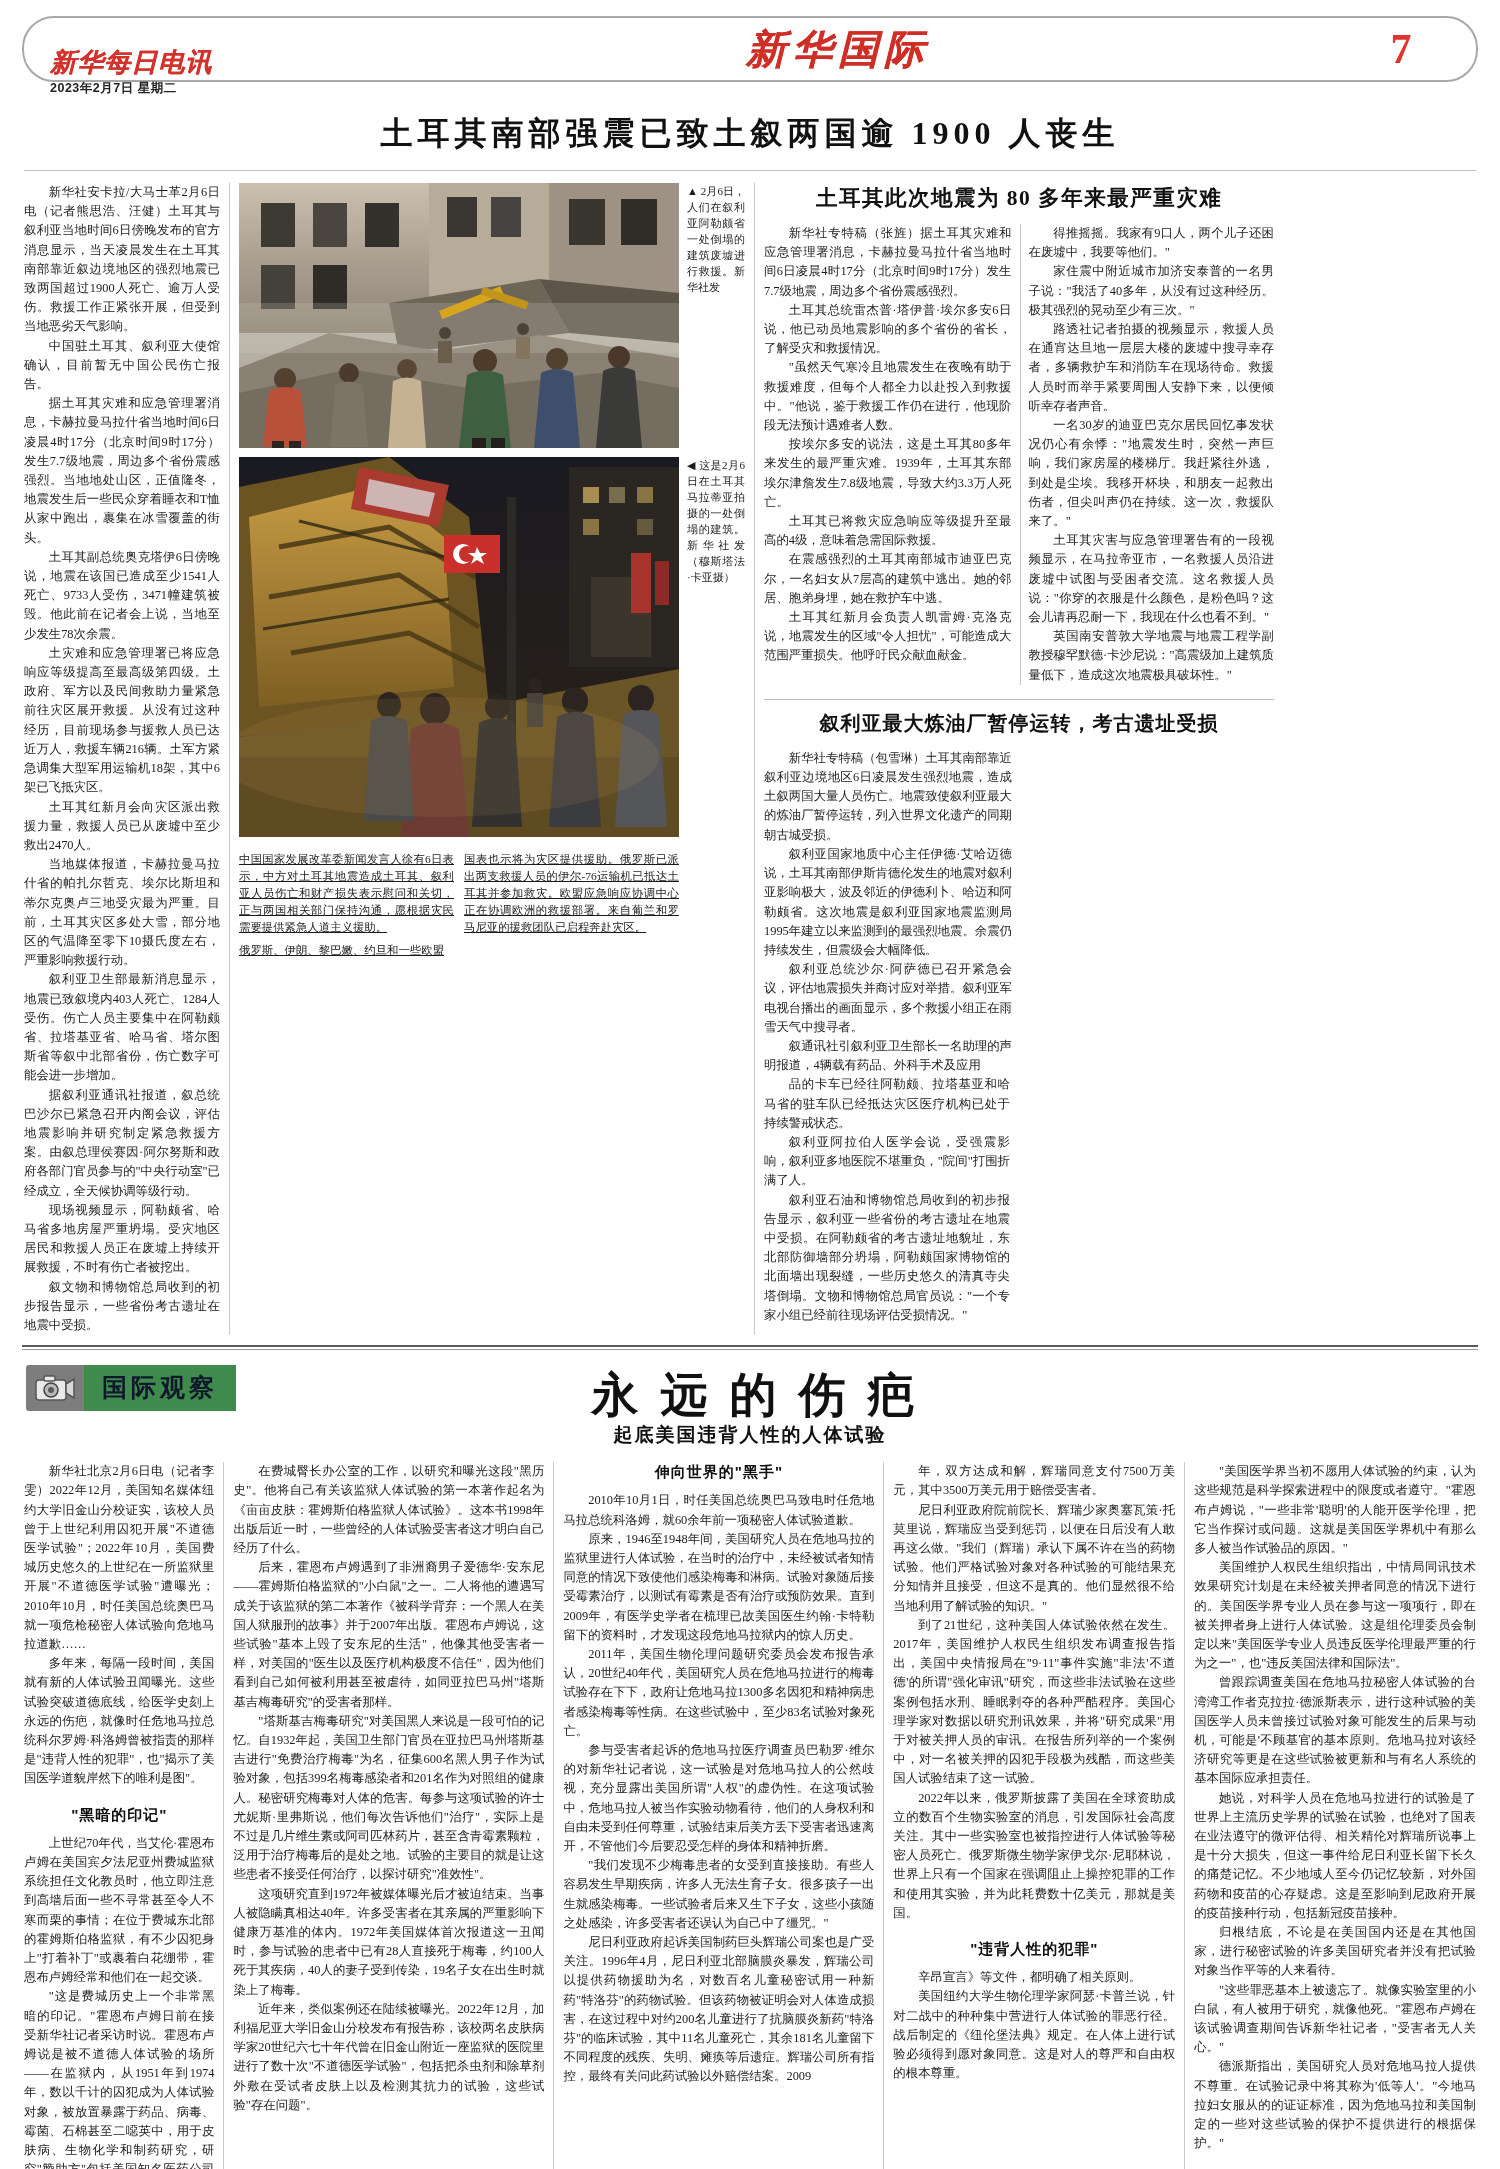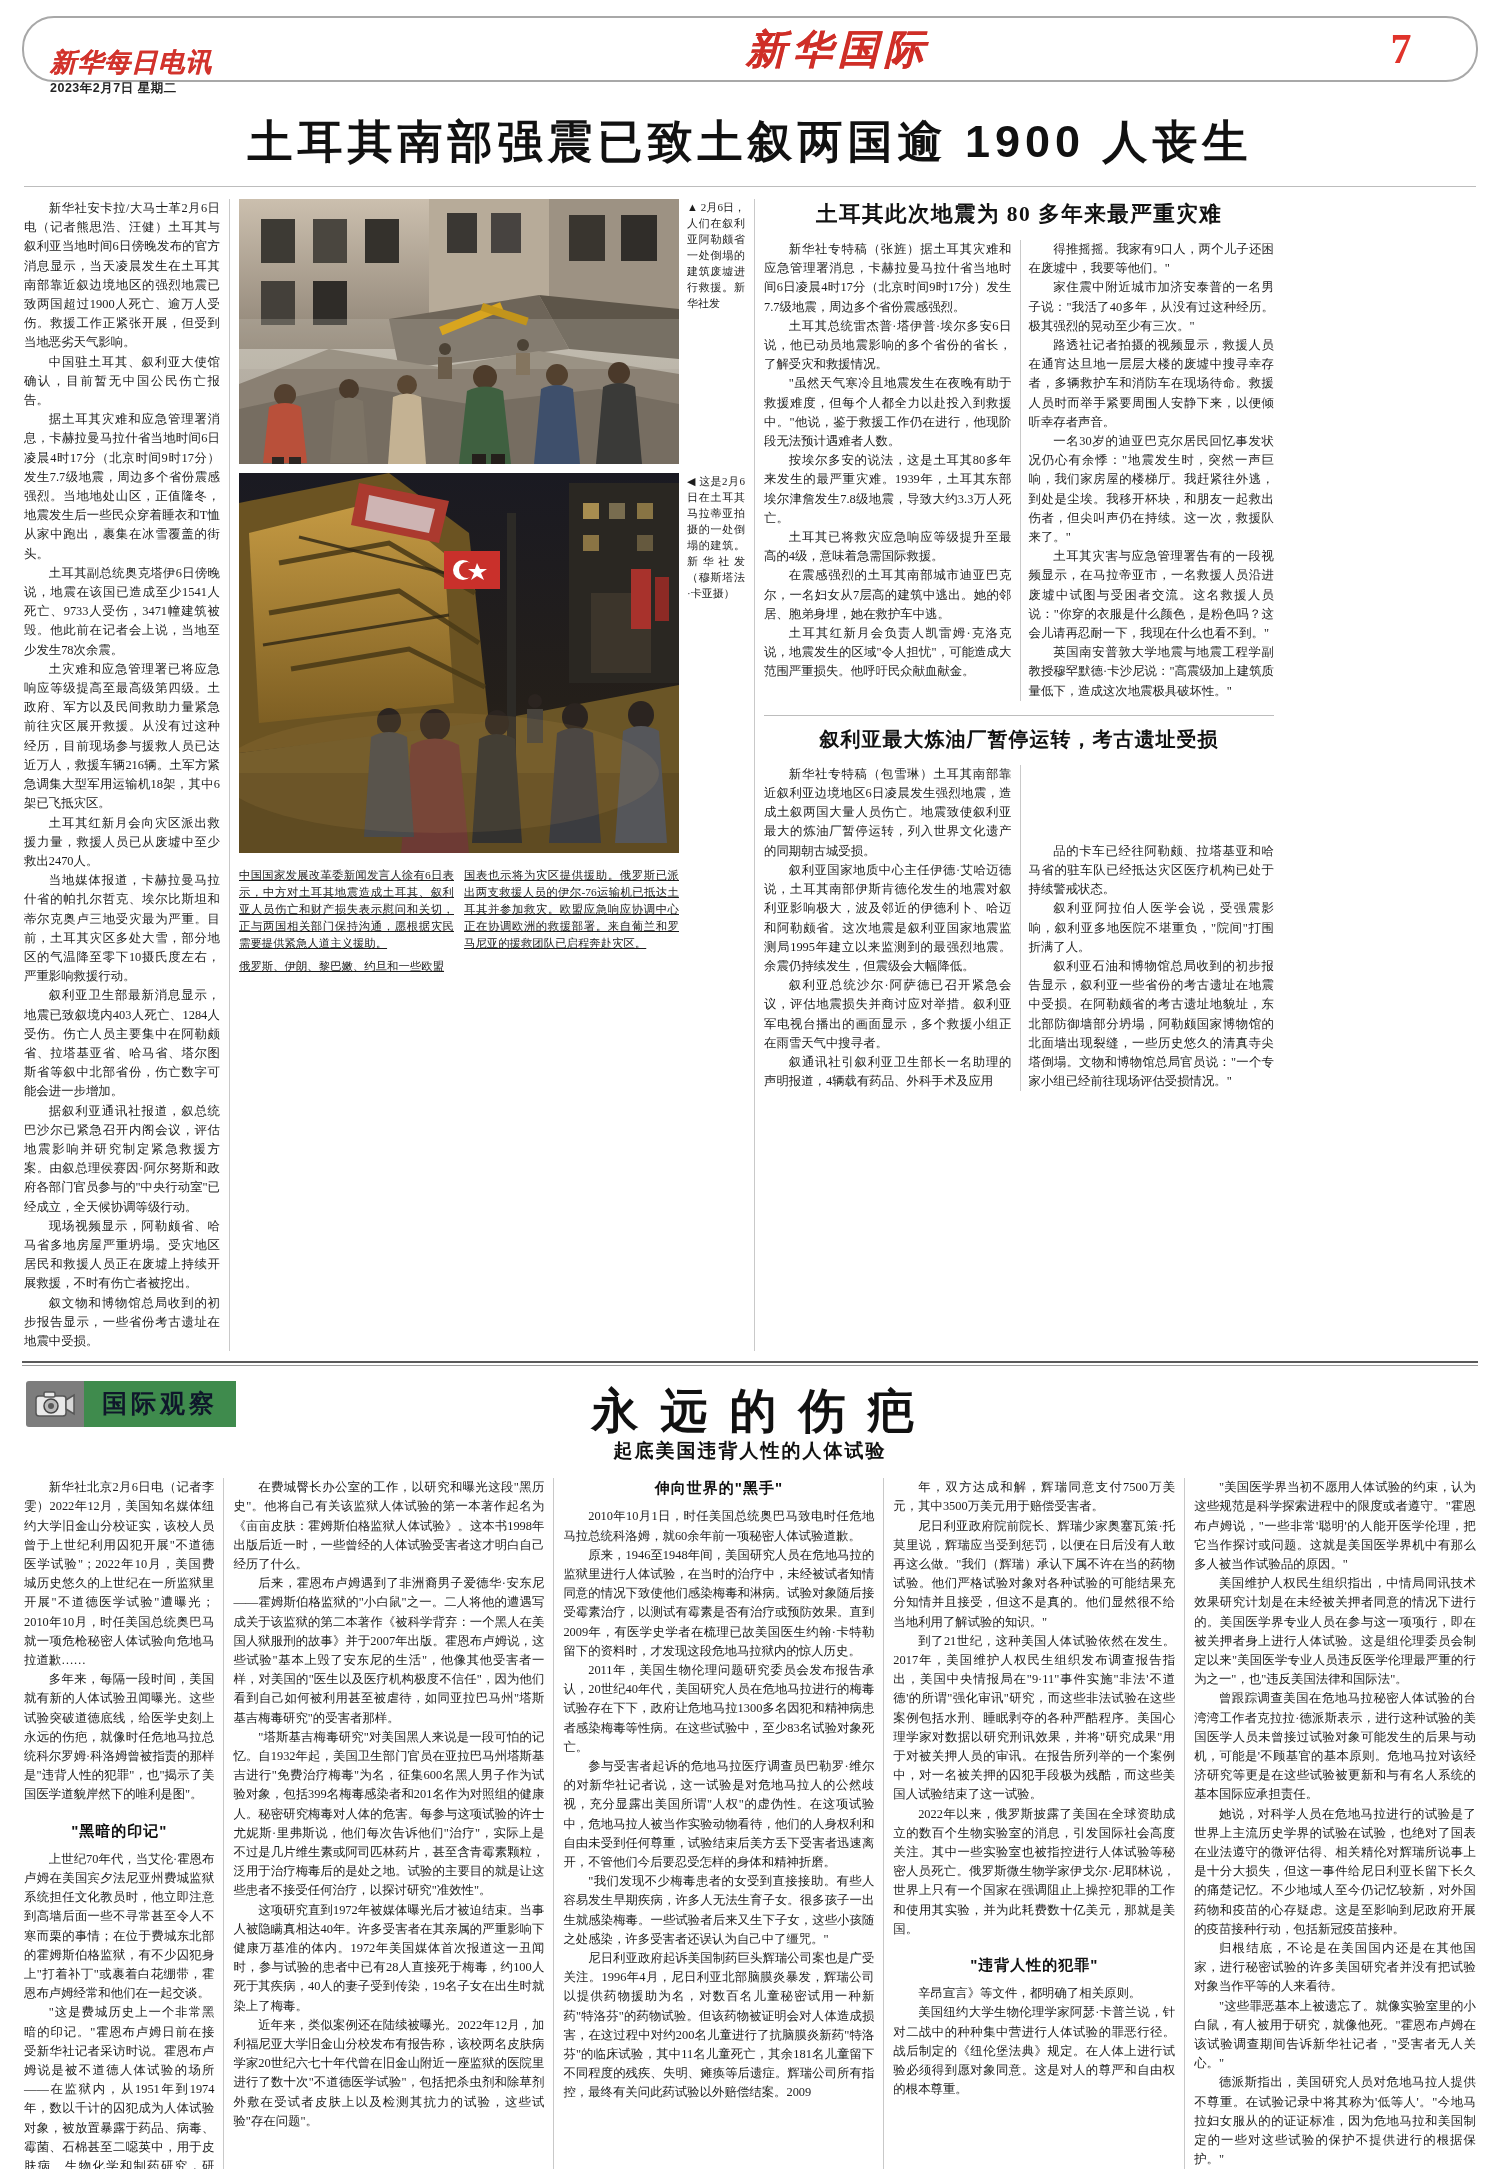--- a/index.html
+++ b/index.html
@@ -47,23 +47,23 @@
   }
   .mh-right{width:150px;text-align:center;}
   .mh-pageno{
     font-family:"Liberation Serif",serif;
     font-size:42px;font-weight:bold;color:#e0332b;line-height:1;
   }
 
   
   .main-headline{
     text-align:center;
-    font-family:Liberation Sans, sans-serif;
+    font-family:Liberation Serif, serif;
     font-weight:bold;
-    font-size:45px;
+    font-size:32px;
     letter-spacing:5px;
     margin:30px 30px 6px 30px;
     color:#111;
     white-space:nowrap;
   }
   .rule-thin{border:0;border-top:1px solid #bdbdbd;margin:14px 24px 12px 24px;}
 
   
   .top-area{display:flex;padding:0 24px;gap:0;align-items:flex-start;}
   .col{box-sizing:border-box;}
@@ -374,21 +374,21 @@
           <p>路透社记者拍摄的视频显示，救援人员在通宵达旦地一层层大楼的废墟中搜寻幸存者，多辆救护车和消防车在现场待命。救援人员时而举手紧要周围人安静下来，以便倾听幸存者声音。</p>
           <p>一名30岁的迪亚巴克尔居民回忆事发状况仍心有余悸："地震发生时，突然一声巨响，我们家房屋的楼梯厅。我赶紧往外逃，到处是尘埃。我移开杯块，和朋友一起救出伤者，但尖叫声仍在持续。这一次，救援队来了。"</p>
           <p>土耳其灾害与应急管理署告有的一段视频显示，在马拉帝亚市，一名救援人员沿进废墟中试图与受困者交流。这名救援人员说："你穿的衣服是什么颜色，是粉色吗？这会儿请再忍耐一下，我现在什么也看不到。"</p>
           <p>英国南安普敦大学地震与地震工程学副教授穆罕默德·卡沙尼说："高震级加上建筑质量低下，造成这次地震极具破坏性。"</p>
         </div>
       </div>
 
       <hr class="rule-thin" style="margin:14px 0 10px 0;">
 
       <div class="sec-head2" style="margin-top:2px;">叙利亚最大炼油厂暂停运转，考古遗址受损</div>
-      <div style="display:flex;align-items:flex-end;">
+      <div style="display:flex;align-items:flex-start;flex-direction:column;">
         <div class="cjk" style="width:248px;">
           <p>新华社专特稿（包雪琳）土耳其南部靠近叙利亚边境地区6日凌晨发生强烈地震，造成土叙两国大量人员伤亡。地震致使叙利亚最大的炼油厂暂停运转，列入世界文化遗产的同期朝古城受损。</p>
           <p>叙利亚国家地质中心主任伊德·艾哈迈德说，土耳其南部伊斯肯德伦发生的地震对叙利亚影响极大，波及邻近的伊德利卜、哈迈和阿勒颇省。这次地震是叙利亚国家地震监测局1995年建立以来监测到的最强烈地震。余震仍持续发生，但震级会大幅降低。</p>
           <p>叙利亚总统沙尔·阿萨德已召开紧急会议，评估地震损失并商讨应对举措。叙利亚军电视台播出的画面显示，多个救援小组正在雨雪天气中搜寻者。</p>
           <p>叙通讯社引叙利亚卫生部长一名助理的声明报道，4辆载有药品、外科手术及应用</p>
         </div>
         <div class="col-sep" style="margin:0 8px;"></div>
         <div class="cjk" style="width:246px;">
           <p>品的卡车已经往阿勒颇、拉塔基亚和哈马省的驻车队已经抵达灾区医疗机构已处于持续警戒状态。</p>
           <p>叙利亚阿拉伯人医学会说，受强震影响，叙利亚多地医院不堪重负，"院间"打围折满了人。</p>

